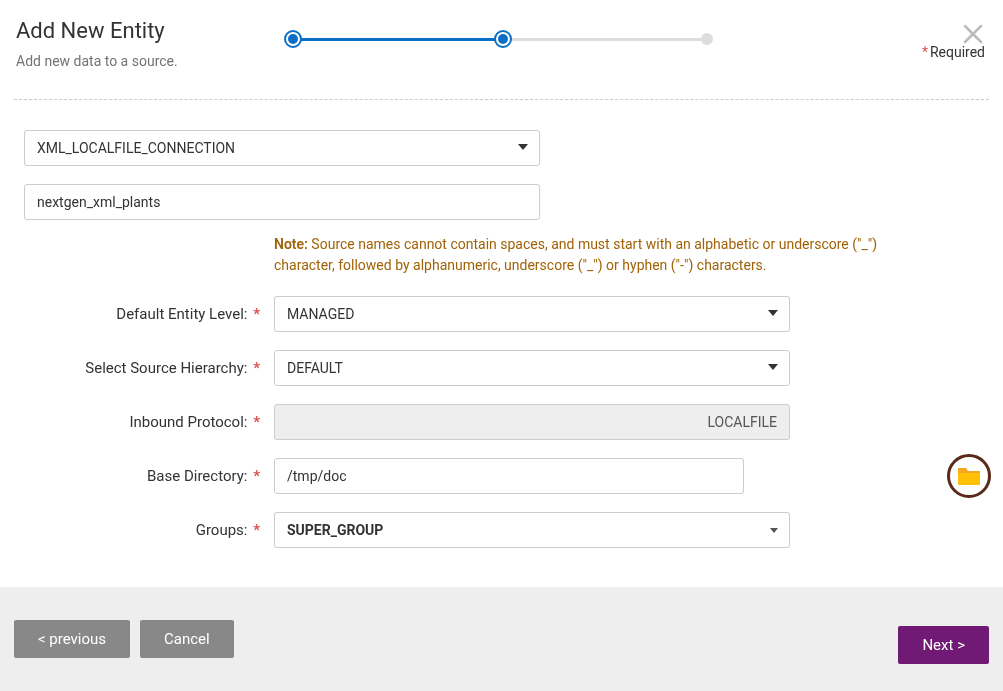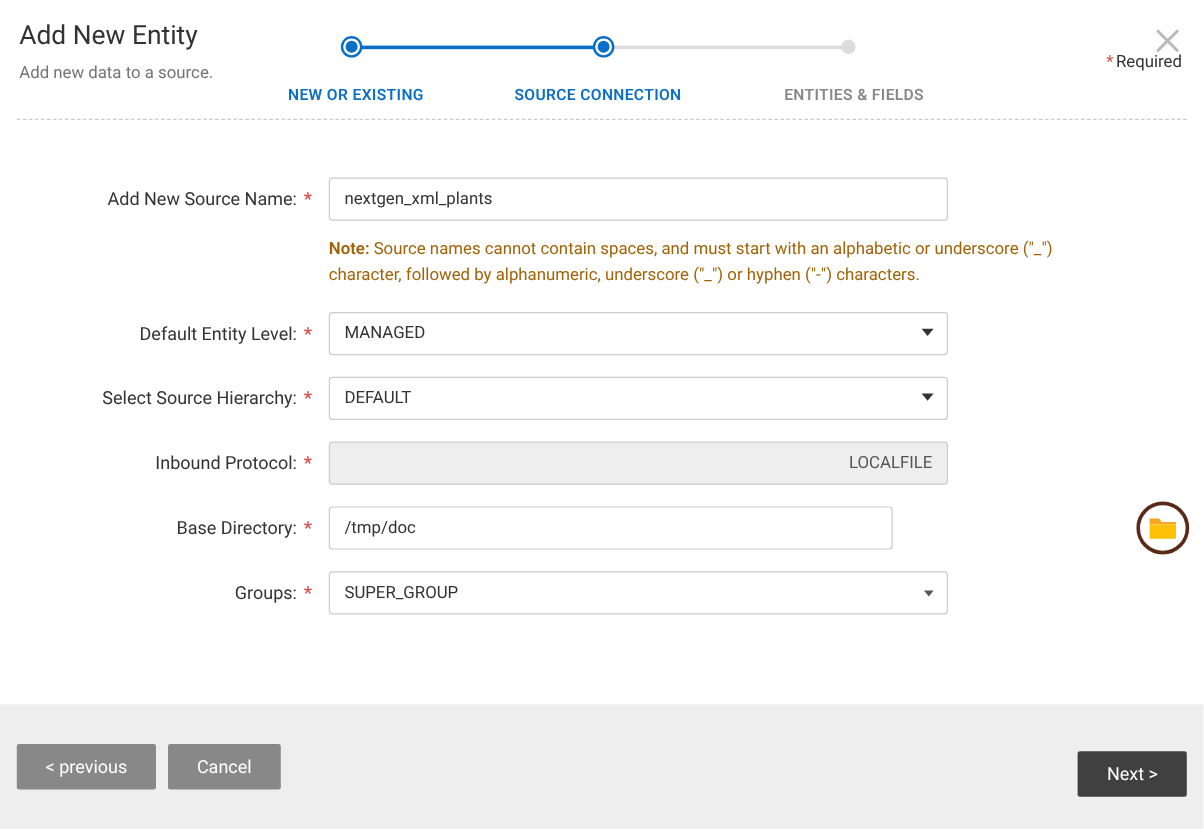--- a/index.html
+++ b/index.html
@@ -205,21 +205,21 @@
 .btn {
   border: none;
   height: 38px;
   padding: 0 24px;
   font-size: 15px;
   border-radius: 2px;
   cursor: pointer;
   font-family: inherit;
 }
 .btn.gray { background: #888; color: #fff; margin-right: 10px; }
-.btn.green { background: #404040; color: #fff; margin-left: auto; margin-top: 12px; }
+.btn.green { background: #701a75; color: #fff; margin-left: auto; margin-top: 12px; }
 </style>
 </head>
 <body>
 
 <div class="header">
   <div class="title">Add New Entity</div>
   <div class="subtitle">Add new data to a source.</div>
   <div class="close-btn">
     <svg width="24" height="24" viewBox="0 0 24 24">
         <path d="M4 4 L20 20 M20 4 L4 20" stroke="#bbb" stroke-width="2.5" stroke-linecap="round"></path>
@@ -229,37 +229,35 @@
     <span class="asterisk">*</span><span>Required</span>
   </div>
   <div class="stepper">
     <div class="stepper-track">
       <div class="step-line blue"></div>
       <div class="step-line gray"></div>
       <div class="step-dot active d1"></div>
       <div class="step-dot active d2"></div>
       <div class="step-dot inactive d3"></div>
     </div>
-    <div class="stepper-labels">
-      <span class="blue">NEW OR EXISTING</span>
-      <span class="blue">SOURCE CONNECTION</span>
-      <span class="gray">ENTITIES &amp; FIELDS</span>
-    </div>
   </div>
 </div>
 
 <div class="divider"></div>
 
 <div class="form">
 
   <div class="row">
-  </div>
-
-  <div class="row">
-    <div class="label"><span>Add New Source Name:</span> <span class="ast">*</span></div>
+    <div class="control">
+      <div class="sel" style="line-height:34px;">XML_LOCALFILE_CONNECTION</div>
+      <div class="caret"></div>
+    </div>
+  </div>
+
+  <div class="row">
     <div class="control">
       <input class="inp" type="text" value="nextgen_xml_plants" style="">
     </div>
   </div>
 
   <div class="note-row">
     <b>Note:</b><span> Source names cannot contain spaces, and must start with an alphabetic or underscore ("_") character, followed by alphanumeric, underscore ("_") or hyphen ("-") characters.</span>
   </div>
 
   <div class="row">
@@ -294,21 +292,21 @@
       <svg width="26" height="22" viewBox="0 0 26 22">
         <path d="M2 3 h8 l2 3 h12 v2 H2 z" fill="#f5a623"></path>
         <path d="M2 8 h22 v11 a1 1 0 0 1 -1 1 H3 a1 1 0 0 1 -1 -1 z" fill="#ffc107"></path>
       </svg>
     </div>
   </div>
 
   <div class="row">
     <div class="label"><span>Groups:</span> <span class="ast">*</span></div>
     <div class="control">
-      <div class="sel" style="line-height:34px;">SUPER_GROUP</div>
+      <div class="sel" style="line-height:34px;font-weight:bold;">SUPER_GROUP</div>
       <div class="caret small"></div>
     </div>
   </div>
 
 </div>
 
 <div class="footer">
   <button class="btn gray">&lt; previous</button>
   <button class="btn gray">Cancel</button>
   <button class="btn green">Next &gt;</button>

